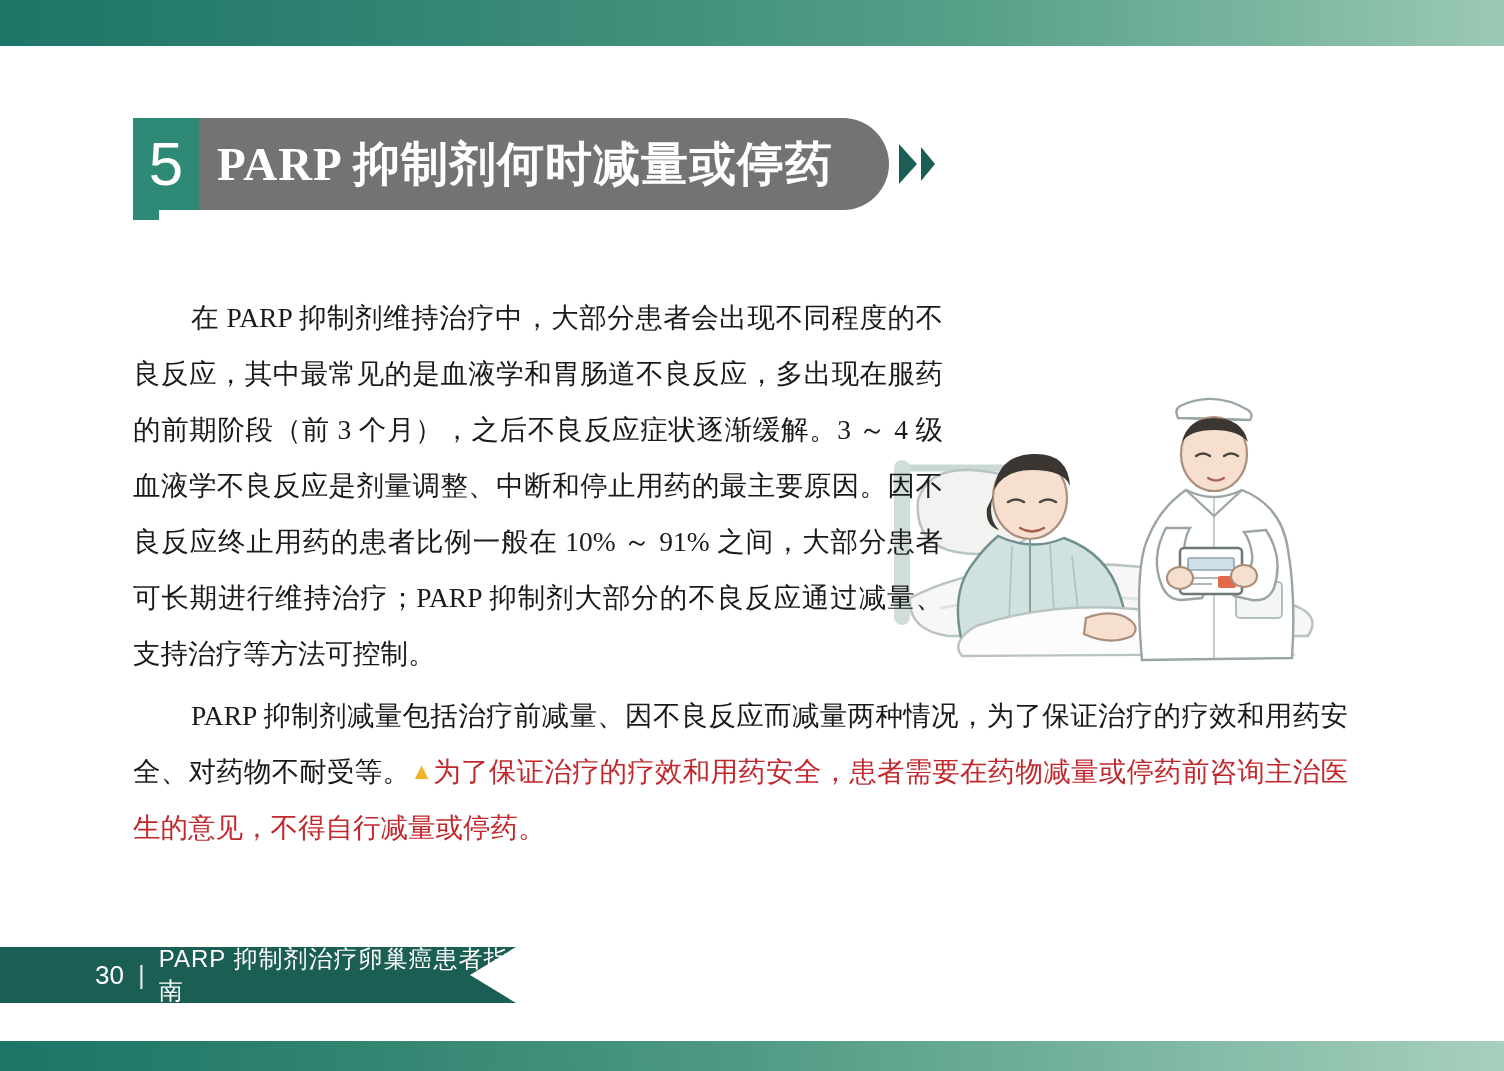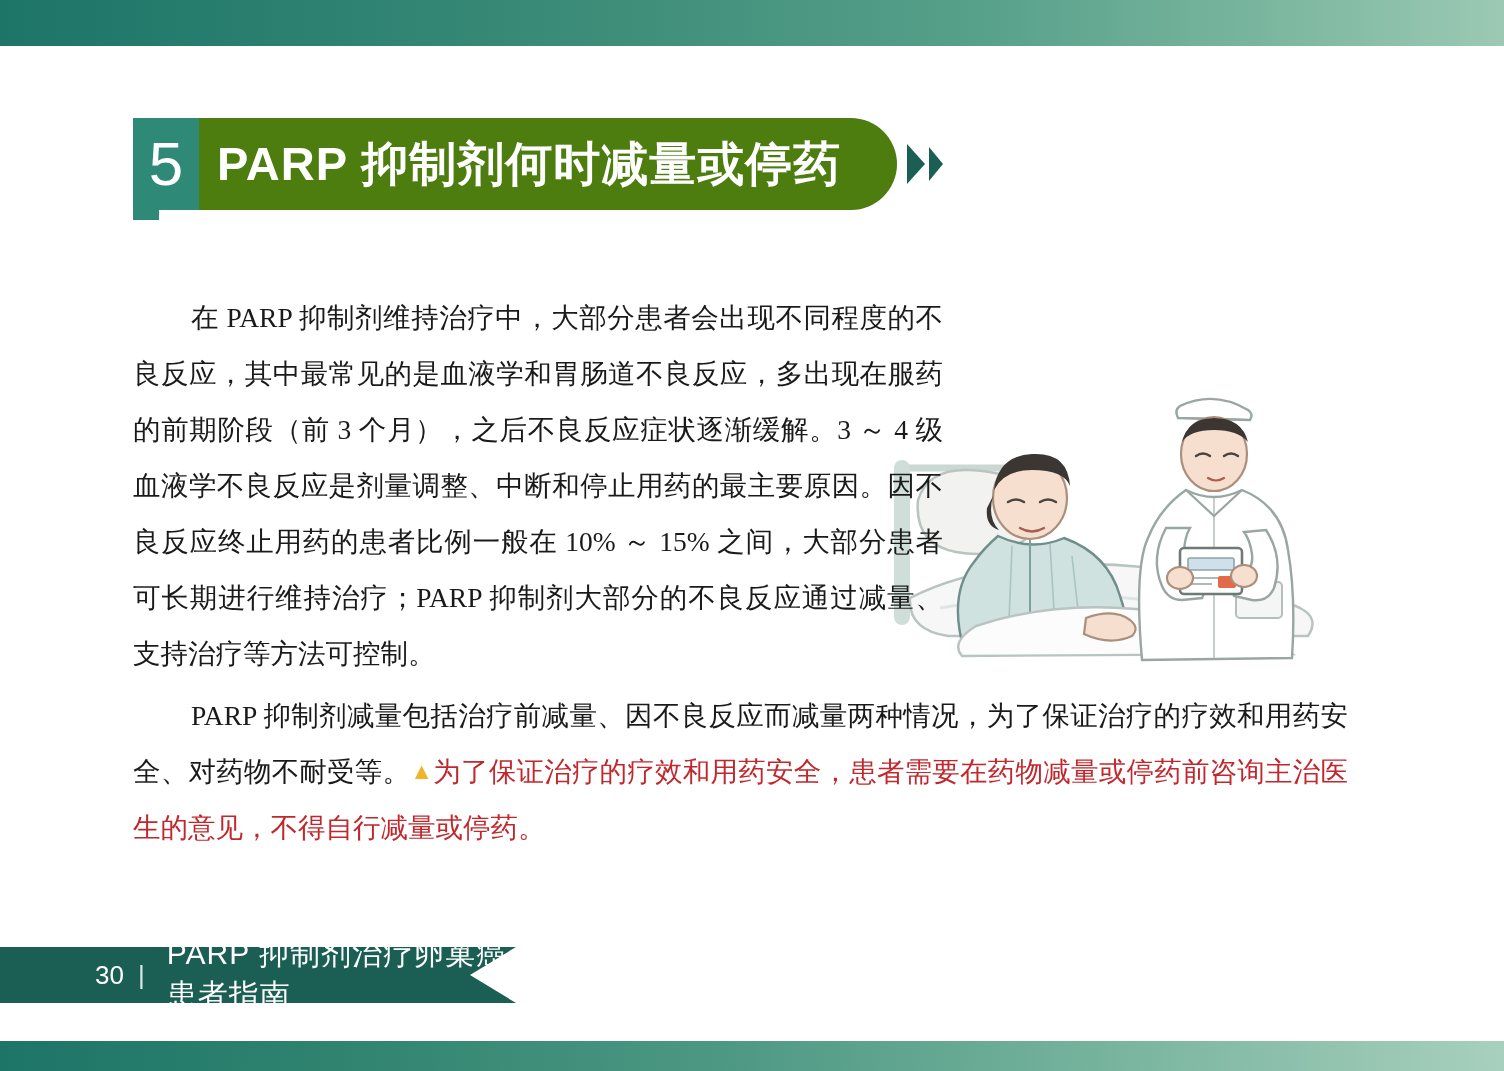--- a/index.html
+++ b/index.html
@@ -47,23 +47,23 @@
     
     content: "";
     position: absolute;
     left: 0;
     bottom: -10px;
     width: 26px;
     height: 10px;
     background: #2e8a76;
   }
   .heading-body {
-    background: #4d7c0f;
+    background: #737373;
     color: #ffffff;
-    font-family: Liberation Sans, sans-serif;
+    font-family: Liberation Serif, serif;
     font-weight: bold;
     font-size: 47px;
     letter-spacing: 1px;
     line-height: 92px;
     padding: 0 56px 0 18px;
     border-radius: 0 46px 46px 0;
     white-space: nowrap;
   }
   .heading-arrows {
     margin-left: 10px;
@@ -159,23 +159,22 @@
   .footer-page {
     font-size: 26px;
     margin-left: 95px;
   }
   .footer-sep {
     font-size: 26px;
     margin: 0 14px;
     opacity: .85;
   }
   .footer-title {
-    font-size: 30px;
+    font-size: 24px;
     letter-spacing: 1px;
-    margin-left: 8px;
   }
 
   
   .bottom-bar {
     position: absolute;
     bottom: 0; left: 0;
     width: 1504px;
     height: 30px;
     background: linear-gradient(90deg, #1d7568 0%, #2f836f 22%, #4d9883 48%, #74b29c 72%, #a8d0be 100%);
   }
@@ -242,21 +241,21 @@
     <rect x="308" y="208" width="46" height="12" rx="2" fill="#cfe0ea" stroke="#8fa3ae" stroke-width="1.6"></rect>
     <path d="M308 228 l34 0 M308 234 l24 0" stroke="#b0b9b7" stroke-width="2" fill="none"></path>
     <rect x="338" y="226" width="18" height="12" rx="2" fill="#e26a4a"></rect>
 
     <ellipse cx="300" cy="228" rx="13" ry="11" fill="#f6dfcf" stroke="#a98f7c" stroke-width="2.2"></ellipse>
     <ellipse cx="364" cy="226" rx="13" ry="11" fill="#f6dfcf" stroke="#a98f7c" stroke-width="2.2"></ellipse>
   </svg>
 </div>
 
 <div class="content">
-  <p class="para para-1">在 PARP 抑制剂维持治疗中，大部分患者会出现不同程度的不良反应，其中最常见的是血液学和胃肠道不良反应，多出现在服药的前期阶段（前 3 个月），之后不良反应症状逐渐缓解。3 ～ 4 级血液学不良反应是剂量调整、中断和停止用药的最主要原因。因不良反应终止用药的患者比例一般在 10% ～ 15% 之间，大部分患者可长期进行维持治疗；PARP 抑制剂大部分的不良反应通过减量、支持治疗等方法可控制。</p>
+  <p class="para para-1">在 PARP 抑制剂维持治疗中，大部分患者会出现不同程度的不良反应，其中最常见的是血液学和胃肠道不良反应，多出现在服药的前期阶段（前 3 个月），之后不良反应症状逐渐缓解。3 ～ 4 级血液学不良反应是剂量调整、中断和停止用药的最主要原因。因不良反应终止用药的患者比例一般在 10% ～ 91% 之间，大部分患者可长期进行维持治疗；PARP 抑制剂大部分的不良反应通过减量、支持治疗等方法可控制。</p>
   <p class="para para-2"><span>PARP 抑制剂减量包括治疗前减量、因不良反应而减量两种情况，为了保证治疗的疗效和用药安全、对药物不耐受等。</span><span class="warn-tri">▲</span><span class="warn">为了保证治疗的疗效和用药安全，患者需要在药物减量或停药前咨询主治医生的意见，不得自行减量或停药。</span></p>
 </div>
 
 <div class="footer-bar">
   <div class="footer-green"></div>
   <div class="footer-tip"></div>
   <div class="footer-inner">
     <span class="footer-page">30</span>
     <span class="footer-sep">|</span>
     <span class="footer-title">PARP 抑制剂治疗卵巢癌患者指南</span>

